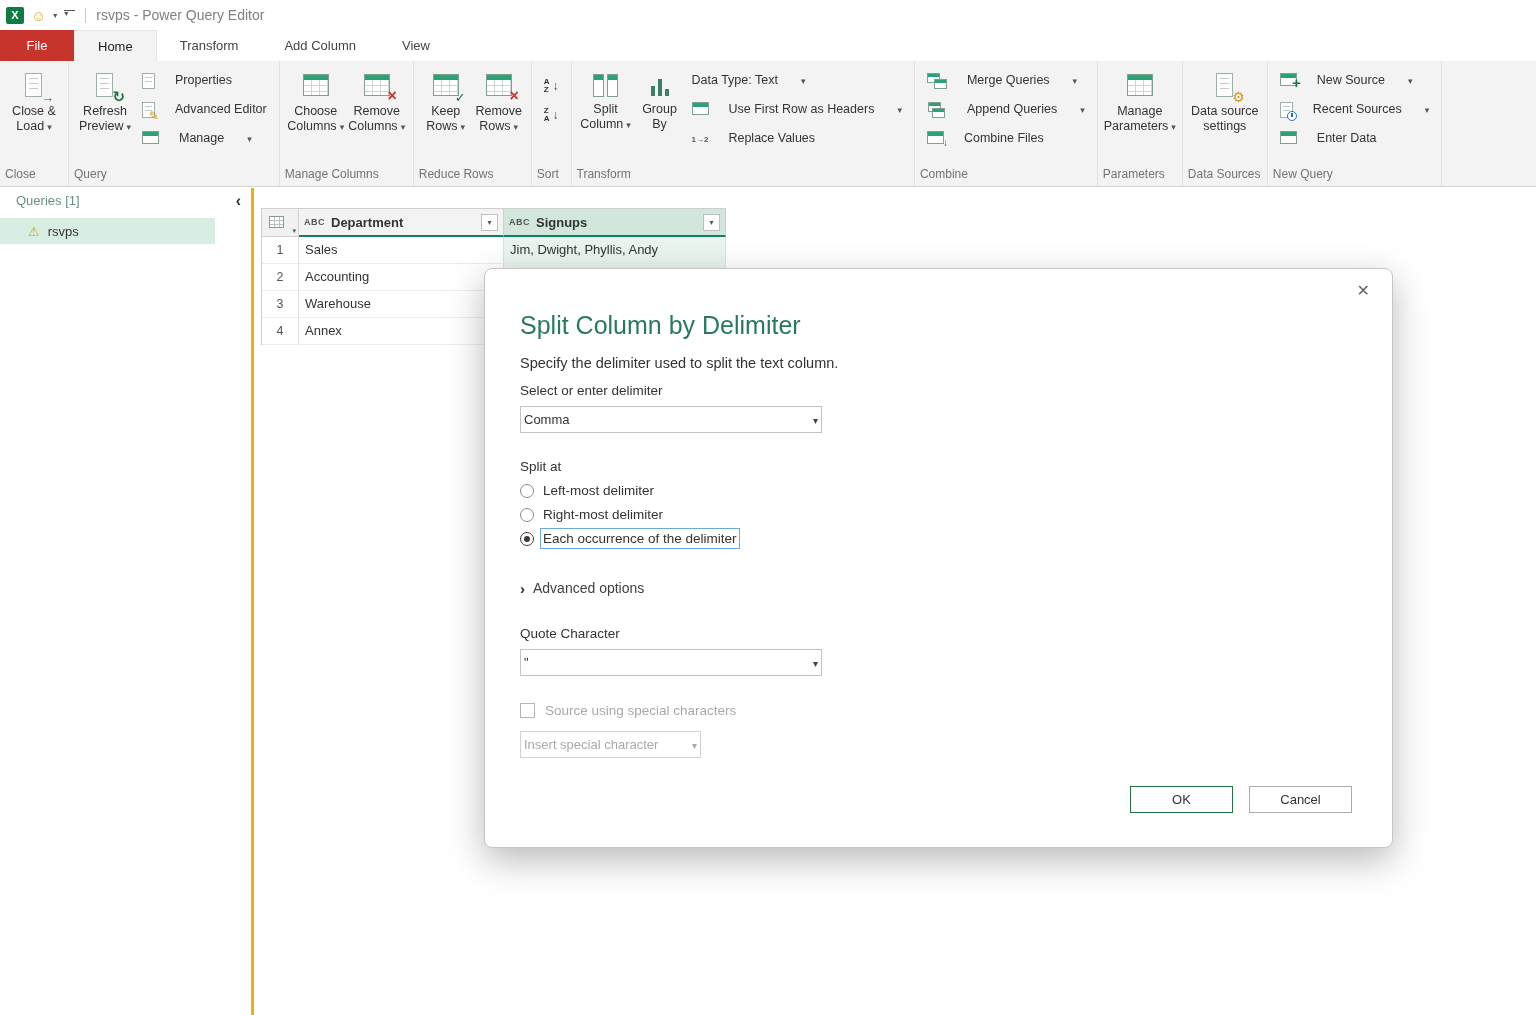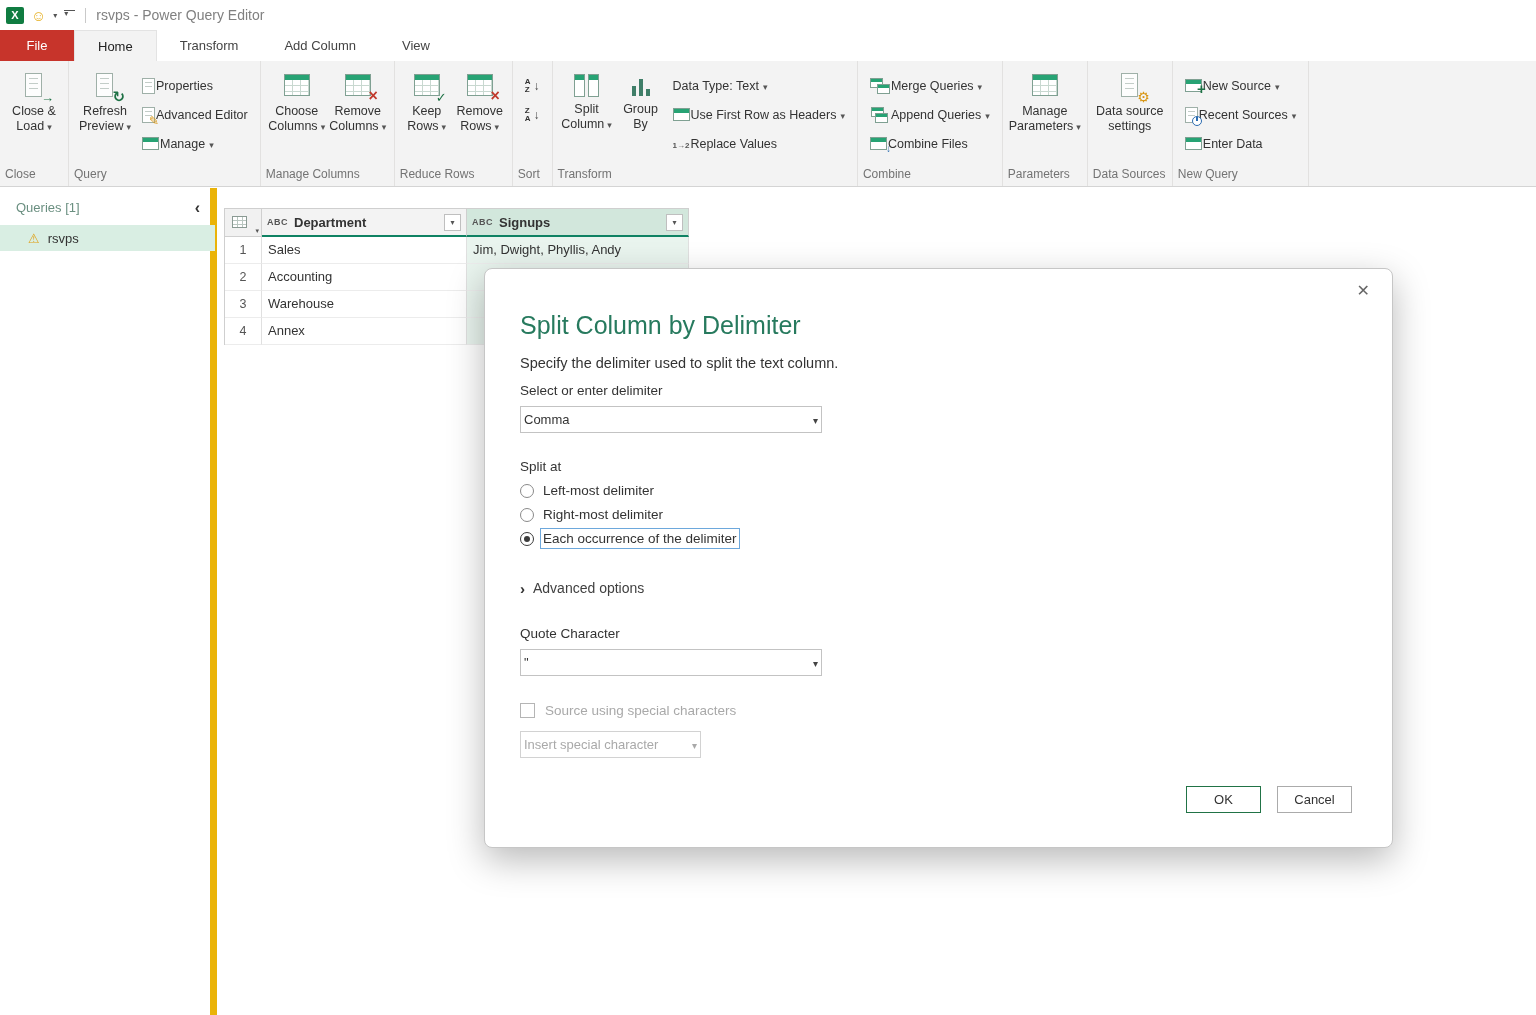--- a/index.html
+++ b/index.html
@@ -33,21 +33,21 @@
 
   
   .ribbon{height:126px;background:#f3f3f3;border-bottom:1px solid #d4d4d4;display:flex}
   .rgroup{display:flex;flex-direction:column;border-right:1px solid #e2e1e0;padding:0 5px}
   .rg-content{flex:1;display:flex;align-items:flex-start;gap:3px;padding:4px 2px 0}
   .rg-caption{height:20px;font-size:12px;color:#737373;line-height:16px;white-space:nowrap}
   .bb{width:58px;display:flex;flex-direction:column;align-items:center;padding-top:6px;text-align:center;border-radius:2px;cursor:pointer}
   .bb .lbl{font-size:12.5px;line-height:15px;color:#333}
   .bb.w50{width:50px}.bb.w54{width:54px}.bb.w48{width:48px}.bb.w70{width:70px}
   .sbcol{display:flex;flex-direction:column;gap:4px;padding-top:8px}
-  .sb{display:flex;align-items:center;gap:1px;height:25px;padding:0 5px;font-size:12.5px;color:#333;white-space:nowrap;border-radius:2px;cursor:pointer}
+  .sb{display:flex;align-items:flex-start;gap:20px;height:25px;padding:0 5px;font-size:12.5px;color:#333;white-space:nowrap;border-radius:2px;cursor:pointer}
   .caret{display:inline}
   .caret::after{content:"\25BE";font-size:9px;color:#555;margin-left:3px}
 
   
   .bigicon{position:relative;width:30px;height:27px;margin:1px auto 5px}
   .pg{position:absolute;left:6px;top:1px;width:17px;height:24px;background:#fdfdfd;border:1px solid #9fb0a8}
   .pg::after{content:"";position:absolute;left:3px;right:3px;top:4px;bottom:4px;
     background:repeating-linear-gradient(to bottom,#c3cdc8 0 1px,transparent 1px 5px)}
   .tbl{position:absolute;left:2px;top:2px;width:26px;height:22px;background:#fff;border:1px solid #7fa092}
   .tbl::before{content:"";position:absolute;left:0;right:0;top:0;height:5px;background:#27a374}
@@ -83,21 +83,21 @@
   .sorticon{display:flex;align-items:center;gap:3px}
   .sorticon .lets{display:flex;flex-direction:column;font:700 8px/8px "Liberation Sans",sans-serif;color:#333}
   .az .lets::before{content:"A"}.az .lets::after{content:"Z"}
   .za .lets::before{content:"Z"}.za .lets::after{content:"A"}
   .sorticon .arr::after{content:"\2193";font-size:12px;color:#444}
   .rvicon::after{content:"1\2192 2";font:700 8px/1 "Liberation Sans",sans-serif;color:#555}
   .ribbon-filler{flex:1}
 
   
   .main{position:absolute;top:188px;left:0;right:0;bottom:0;display:flex}
-  .sidebar{width:217px;border-right:7px solid #eab308;background:#fff;padding-top:12px;flex:none}
+  .sidebar{width:254px;border-right:3px solid #eab308;background:#fff;padding-top:5px;flex:none}
   .q-header{display:flex;justify-content:space-between;align-items:center;padding:0 10px 0 16px;font-size:13px;color:#6a8f80}
   .collapse{color:#333;font-weight:700;font-size:16px;cursor:pointer;line-height:14px}
   .collapse::after{content:"\2039"}
   .q-item{margin-top:10px;height:26px;display:flex;align-items:center;gap:8px;background:var(--selection-green-bg);padding-left:28px;width:215px;cursor:pointer}
   .warn{font-size:13px;line-height:1;color:#dfa219}
   .warn::after{content:"\26A0"}
   .q-item .q-label{font-size:13px;color:#333}
   .canvas{flex:1;background:#fff;position:relative}
 
   
@@ -142,21 +142,21 @@
   .rb.on::after{content:"";position:absolute;inset:3px;background:#3b3b3b;border-radius:50%}
   .focus-box{outline:1px solid #6da8dc;outline-offset:2px}
   .adv-row{display:flex;align-items:center;gap:8px;margin-top:34px;font-size:14px;color:#404040;cursor:pointer;width:max-content}
   .chev{font-weight:700;font-size:15px;color:#333;line-height:1}
   .chev::after{content:"\203A"}
   .chk-row{display:flex;align-items:center;gap:10px;margin-top:27px;font-size:13.5px;color:#a9a9a9;width:max-content}
   .cb{width:15px;height:15px;border:1px solid #b5b5b5;background:#fff;flex:none}
   .combo.disabled{width:181px;color:#a9a9a9;border-color:#d2d2d2;margin-top:13px;cursor:default}
   .combo.disabled .caret::after{color:#a9a9a9}
   .btns{position:absolute;right:40px;bottom:34px;display:flex;gap:16px}
-  .btn{width:75px;height:27px;background:#fff;border:1px solid #ababab;font-size:13px;color:#333;font-family:"Liberation Sans",sans-serif;cursor:pointer}
+  .btn{width:103px;height:27px;background:#fff;border:1px solid #ababab;font-size:13px;color:#333;font-family:"Liberation Sans",sans-serif;cursor:pointer}
   .btn.ok{border-color:var(--accent-green)}
 </style>
 </head>
 <body>
 
 <div class="titlebar">
   <span class="xl-icon">X</span>
   <span class="smiley"></span>
   <span class="tb-caret"></span>
   <span class="qat-custom"></span>

